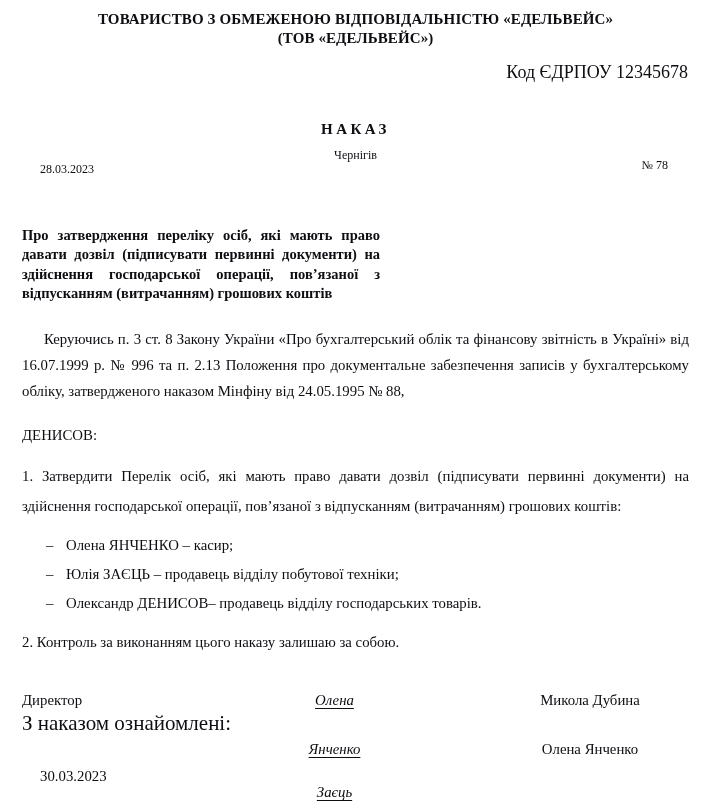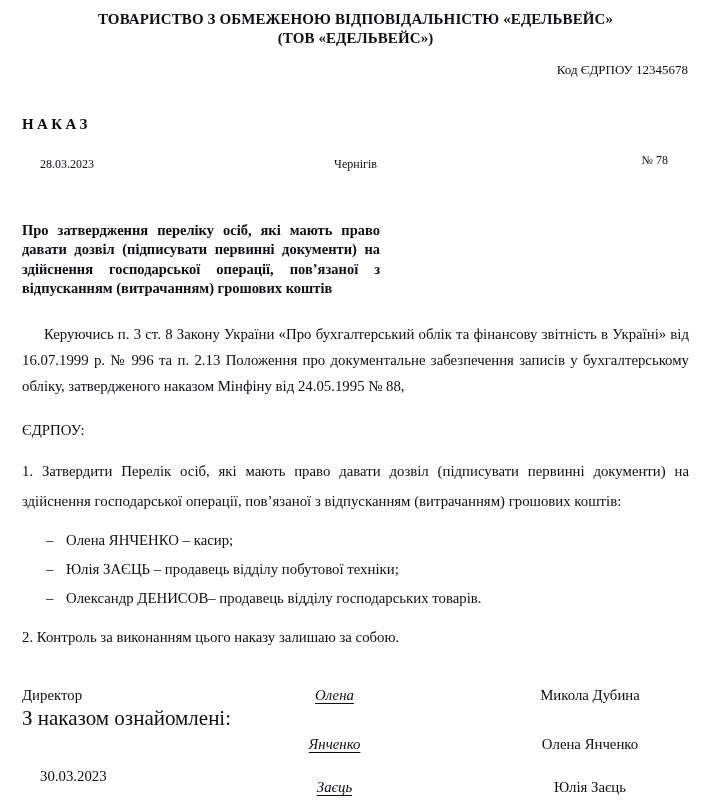--- a/index.html
+++ b/index.html
@@ -33,29 +33,29 @@
     line-height: 19px;
     letter-spacing: 0.1px;
     margin: 0;
     padding-top: 10px;
   }
   .org-title .line2 {
     display: block;
   }
   .code-line {
     text-align: right;
-    font-size: 13px;
+    font-size: 18px;
     margin: 0;
     padding-top: 14px;
     padding-right: 1px;
   }
 
   
   .doc-type {
-    text-align: left;
+    text-align: center;
     font-weight: bold;
     font-size: 15px;
     letter-spacing: 3.4px;
     margin: 0;
     padding-top: 38px;
   }
 
   
   .meta-row {
     position: relative;
@@ -66,21 +66,21 @@
   }
   .meta-date {
     position: absolute;
     left: 18px;
     top: 24px;
   }
   .meta-place {
     position: absolute;
     left: 0;
     right: 0;
-    top: 24px;
+    top: 10px;
     text-align: center;
   }
   .meta-number {
     position: absolute;
     right: 21px;
     top: 20px;
   }
 
   
   .subject {
@@ -220,21 +220,21 @@
   <div class="meta-row">
     <span class="meta-date">28.03.2023</span>
     <span class="meta-place">Чернігів</span>
     <span class="meta-number">№ 78</span>
   </div>
 
   <p class="subject">Про затвердження переліку осіб, які мають право давати дозвіл (підписувати первинні документи) на здійснення господарської операції, пов’язаної з відпусканням (витрачанням) грошових коштів</p>
 
   <p class="preamble">Керуючись п. 3 ст. 8 Закону України «Про бухгалтерський облік та фінансову звітність в Україні» від 16.07.1999 р. № 996 та п. 2.13 Положення про документальне забезпечення записів у бухгалтерському обліку, затвердженого наказом Мінфіну від 24.05.1995 № 88,</p>
 
-  <p class="order-word">ЄДРПОУ:</p>
+  <p class="order-word">ДЕНИСОВ:</p>
 
   <p class="clause">1. Затвердити Перелік осіб, які мають право давати дозвіл (підписувати первинні документи) на здійснення господарської операції, пов’язаної з відпусканням (витрачанням) грошових коштів:</p>
 
   <ul class="person-list">
     <li class="person-item">
       <span class="dash">–</span>
       <span>Олена ЯНЧЕНКО – касир;</span>
     </li>
     <li class="person-item">
       <span class="dash">–</span>
@@ -257,20 +257,19 @@
       <span class="ack-label">З наказом ознайомлені:</span>
     </div>
 
     <div class="sig-row sig-row-ack">
       <span class="sig-mark"><span>Янченко</span></span>
       <span class="sig-name">Олена Янченко</span>
     </div>
 
     <div class="sig-row sig-row-gap">
       <span class="sig-mark"><span>Заєць</span></span>
-      <span class="sig-name">Юлія Заєць</span>
     </div>
 
   </div>
 
   <div class="footer-date">30.03.2023</div>
 
 </div>
 
 </body></html>

